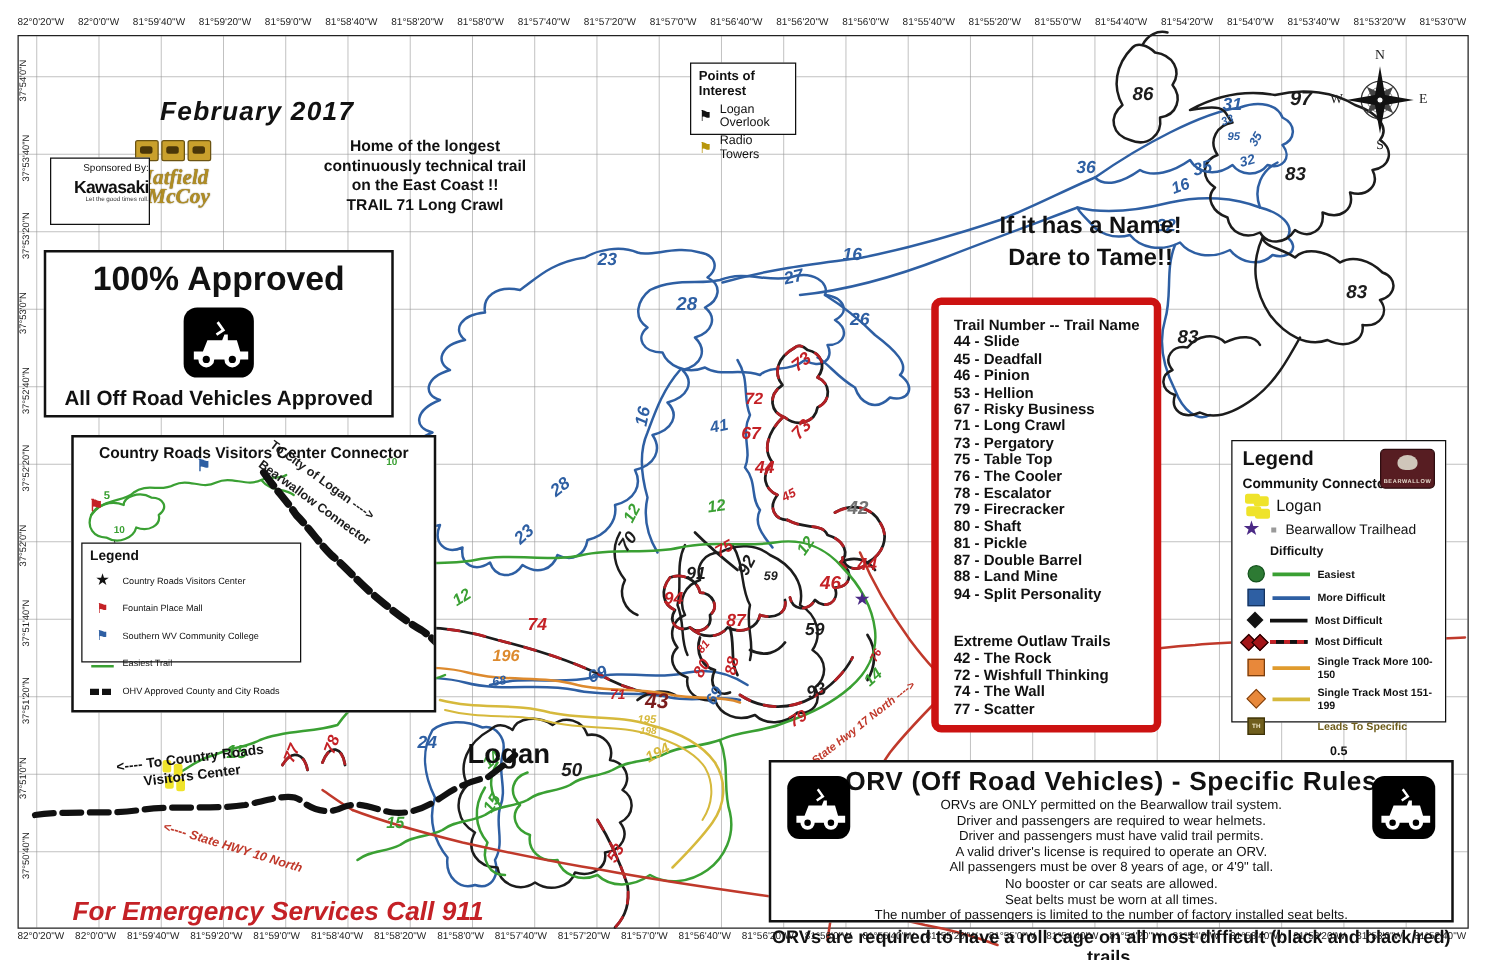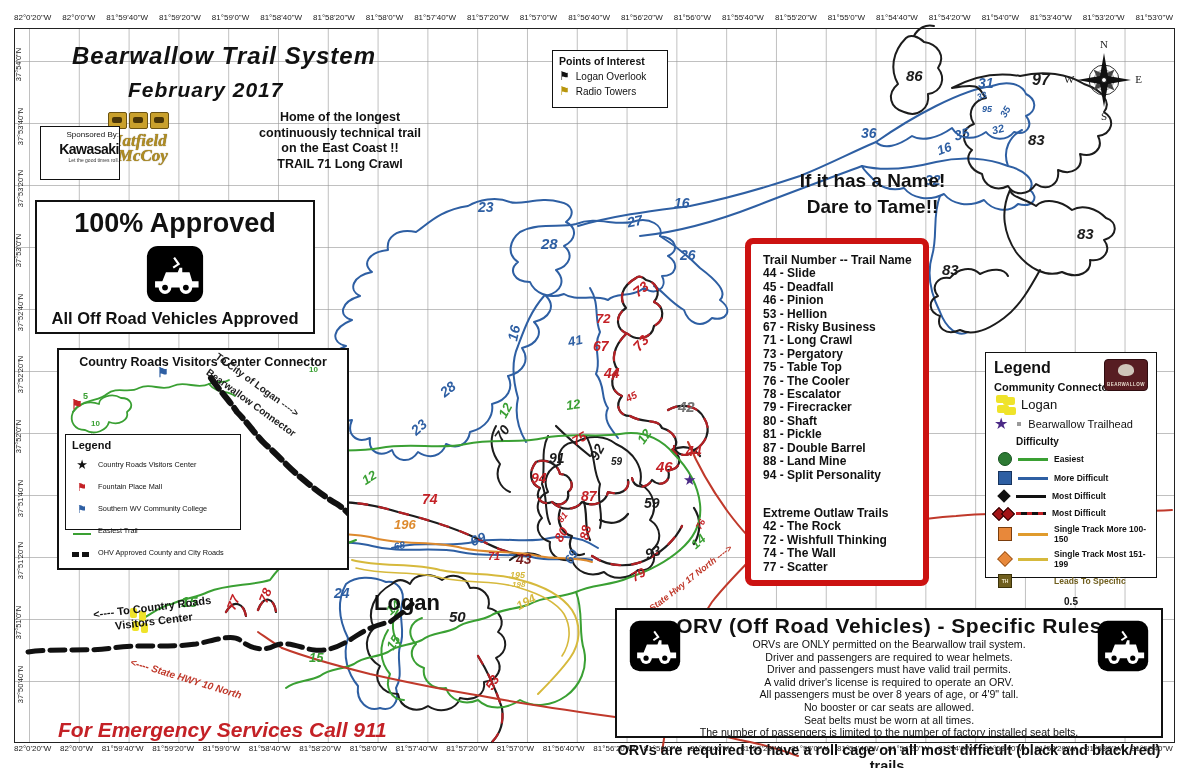--- a/index.html
+++ b/index.html
@@ -28,21 +28,21 @@
   .hmc{position:absolute;left:92px;top:112px;width:92px;height:78px;text-align:center;}
   .hmc .sq{display:inline-block;width:17px;height:15px;background:#c9a02c;border:1px solid #6b5312;border-radius:2px;margin:0 1px;position:relative;}
   .hmc .sq::after{content:"";position:absolute;left:3px;top:4px;width:10px;height:6px;background:#4a3608;border-radius:2px;}
   .hmc .n1{font-family:"Liberation Serif",serif;font-weight:700;font-style:italic;font-size:17px;color:#b08d23;text-shadow:0 0 1px #53400c;line-height:.9;}
   .hmc .n3{font-family:"Liberation Serif",serif;font-weight:700;font-style:italic;font-size:11px;color:#b08d23;text-shadow:0 0 1px #53400c;text-align:left;margin-right:8px;}
   .sponsor{position:absolute;left:40px;top:126px;width:78px;height:52px;border:1.5px solid #111;background:#fff;text-align:right;z-index:5;}
   .sponsor .lbl{font-size:8px;margin-top:3px;}
   .sponsor .brand{font-size:14px;font-weight:800;letter-spacing:-.5px;margin-top:2px;}
   .sponsor .slog{font-size:5px;color:#333;}
   
-  .poi{position:absolute;left:552px;top:50px;width:116px;height:58px;border:1.5px solid #111;background:#fff;z-index:4;padding:4px 6px;box-sizing:border-box;}
+  .poi{position:absolute;left:552px;top:50px;width:85px;height:58px;border:1.5px solid #111;background:#fff;z-index:4;padding:4px 6px;box-sizing:border-box;}
   .poi .ttl{font-size:10.5px;font-weight:700;}
   .poi .row{display:flex;align-items:center;gap:6px;margin-top:3px;font-size:10px;}
   .flagglyph{font-size:12px;line-height:1;}
   
   .approved{position:absolute;left:35px;top:200px;width:276px;height:130px;border:2px solid #111;background:#fff;z-index:4;text-align:center;}
   .approved .big{font-size:27px;font-weight:800;margin-top:6px;}
   .approved .small{font-size:16.5px;font-weight:800;margin-top:2px;}
   
   .dare{position:absolute;left:780px;top:168px;width:185px;text-align:center;font-size:19px;font-weight:800;line-height:1.35;z-index:2;}
   
@@ -359,37 +359,36 @@
       <span class="maplab" style="position: absolute; left: 554px; top: 528px; color: rgb(196, 33, 38); transform: rotate(-58deg); font-size: 13px;">80</span>
       <span class="maplab" style="position: absolute; left: 578px; top: 526px; color: rgb(196, 33, 38); transform: rotate(-78deg); font-size: 13px;">88</span>
       <span class="maplab" style="position: absolute; left: 631px; top: 568px; color: rgb(196, 33, 38); transform: rotate(-30deg); font-size: 13px;">79</span>
       <span class="maplab" style="position: absolute; left: 422px; top: 492px; color: rgb(196, 33, 38); font-size: 14px;">74</span>
       <span class="maplab" style="position: absolute; left: 488px; top: 551px; color: rgb(196, 33, 38); font-size: 11px;">71</span>
       <span class="maplab" style="position: absolute; left: 572px; top: 432px; color: rgb(196, 33, 38); transform: rotate(-30deg); font-size: 13px;">75</span>
       <span class="maplab" style="position: absolute; left: 485px; top: 676px; color: rgb(196, 33, 38); transform: rotate(-58deg); font-size: 13px;">53</span>
       <span class="maplab" style="position: absolute; left: 226px; top: 596px; color: rgb(196, 33, 38); transform: rotate(-68deg); font-size: 13px;">77</span>
       <span class="maplab" style="position: absolute; left: 258px; top: 589px; color: rgb(196, 33, 38); transform: rotate(-70deg); font-size: 13px;">78</span>
       <span class="maplab" style="position: absolute; left: 696px; top: 520px; color: rgb(196, 33, 38); transform: rotate(-62deg); font-size: 9px;">76</span>
-      <span class="maplab" style="position: absolute; left: 516px; top: 552px; color: rgb(123, 29, 29); font-size: 14px;">43</span>
+      <span class="maplab" style="position: absolute; left: 516px; top: 552px; color: rgb(123, 29, 29); font-size: 17px;">43</span>
       <span class="maplab" style="position: absolute; left: 394px; top: 518px; color: rgb(221, 138, 46); font-size: 13px;">196</span>
       <span class="maplab" style="position: absolute; left: 510px; top: 571px; color: rgb(214, 185, 60); font-size: 9px;">195</span>
       <span class="maplab" style="position: absolute; left: 512px; top: 581px; color: rgb(214, 185, 60); font-size: 8px;">198</span>
       <span class="maplab" style="position: absolute; left: 516px; top: 596px; color: rgb(214, 185, 60); transform: rotate(-28deg); font-size: 12px;">194</span>
     </div>
 
   <div>
 
   <span class="roadlab" style="position: absolute; left: 128px; top: 674px; color: rgb(192, 57, 43); transform: rotate(17deg); font-size: 10px;">&lt;---- State HWY 10 North</span>
       <span class="roadlab" style="position: absolute; left: 640px; top: 574px; color: rgb(192, 57, 43); transform: rotate(-38deg); font-size: 9px;">State Hwy 17 North ----&gt;</span>
     </div>
 
   <span class="bwstar">★</span>
   <div class="logandots"></div>
 
-  <div class="t-main">Bearwallow Trail System</div>
   <div class="t-sub">February 2017</div>
   <div class="hmc">
     <div><span class="sq"></span><span class="sq"></span><span class="sq"></span></div>
     <div class="n1">Hatfield</div>
     <div class="n1">~McCoy</div>
     <div class="n3">Trails</div>
   </div>
   <div class="t-tag">
 
   <div>Home of the longest</div>

